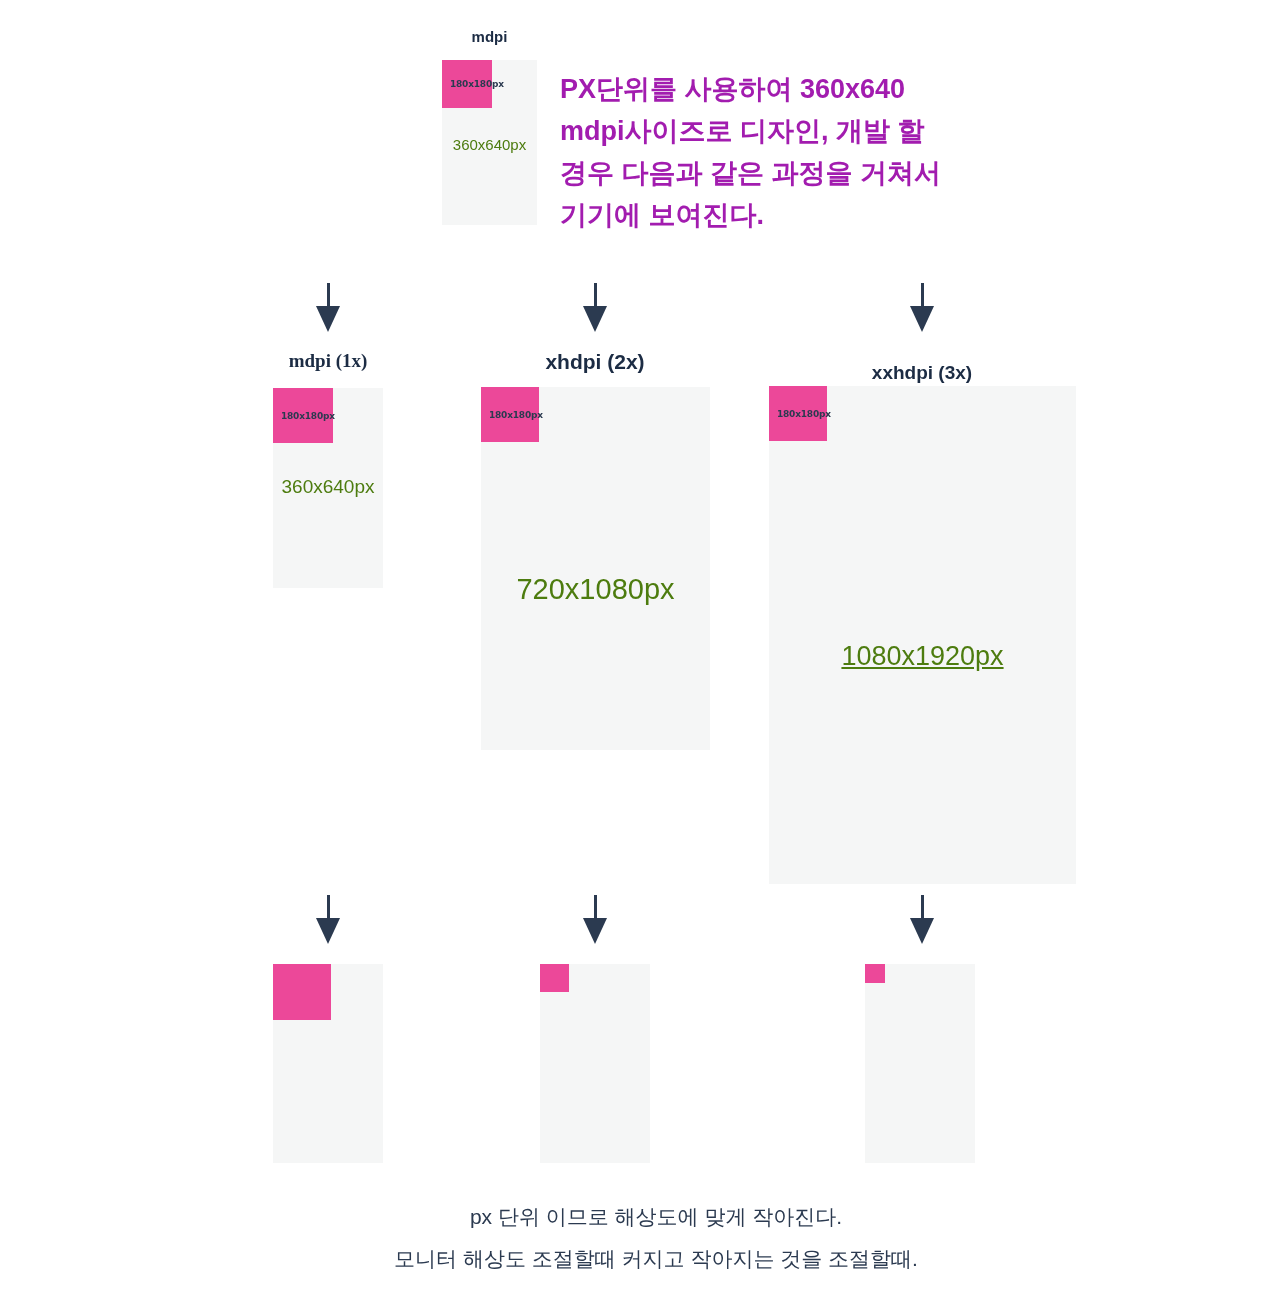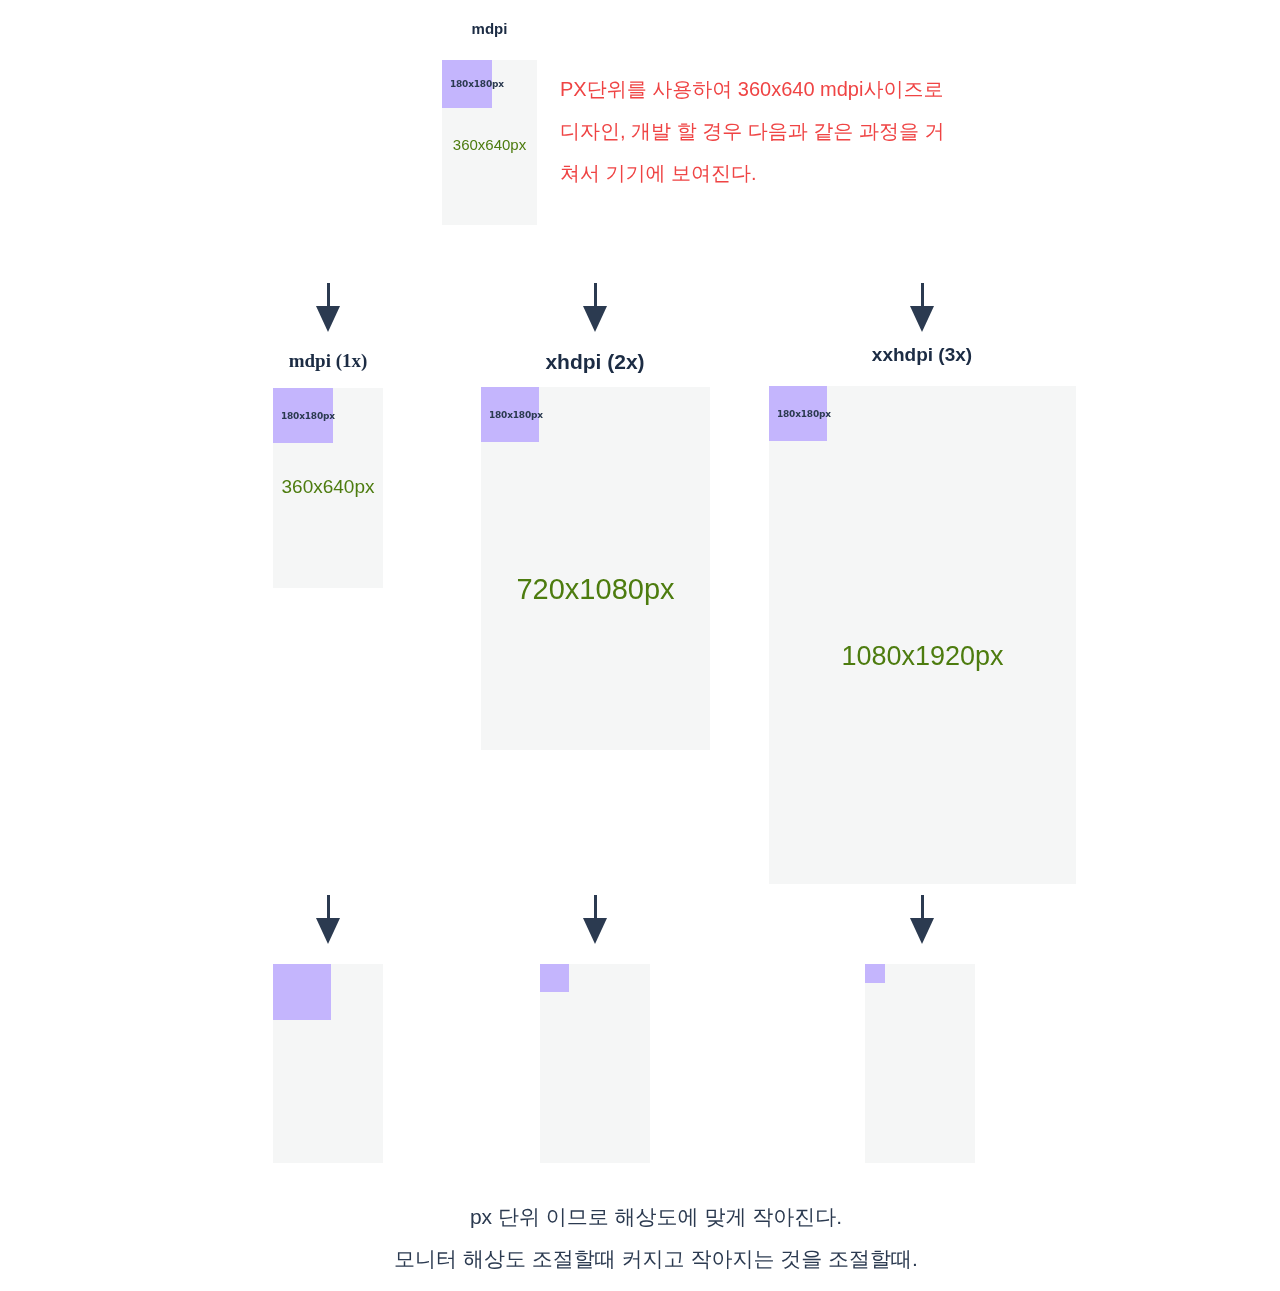--- a/index.html
+++ b/index.html
@@ -19,21 +19,21 @@
 
   
   .screen {
     position: absolute;
     background: #f5f6f6;
   }
   .screen .asset {
     position: absolute;
     left: 0;
     top: 0;
-    background: #c4b5fd;
+    background: #ec4899;
   }
   .asset-label {
     position: absolute;
     left: 8px;
     top: 50%;
     transform: translateY(-50%);
     font-family: "DejaVu Sans", sans-serif;
     font-weight: bold;
     font-size: 9px;
     letter-spacing: -0.2px;
@@ -78,43 +78,43 @@
     height: 0;
     border-left: 12px solid transparent;
     border-right: 12px solid transparent;
     border-top: 26px solid #2b3a50;
     margin-left: -12px;
   }
 
   
   .intro-paragraph {
     position: absolute;
-    color: #ef4444;
-    font-size: 20px;
+    color: #a21caf;
+    font-size: 27px;
     line-height: 42px;
     width: 390px;
-    font-weight: 400;
+    font-weight: 700;
   }
 
   
   .footer-note {
     position: absolute;
     width: 1280px;
     left: 16px;
     text-align: center;
     color: #2b3a50;
     font-size: 21px;
     line-height: 42px;
     font-weight: 400;
   }
 </style>
 </head>
 <body>
 
-<div class="col-title" style="left:442px; top:20px; width:95px; font-size:15px;">mdpi</div>
+<div class="col-title" style="left:442px; top:28px; width:95px; font-size:15px;">mdpi</div>
 
 <div class="screen" style="left:442px; top:60px; width:95px; height:165px;">
   <div class="asset" style="width:50px; height:48px;">
     <div class="asset-label">180x180px</div>
   </div>
   <div class="screen-size-label" style="top:76px; font-size:15px;">360x640px</div>
 </div>
 
 <div class="intro-paragraph" style="left:560px; top:68px;">PX단위를 사용하여 360x640 mdpi사이즈로 디자인, 개발 할 경우 다음과 같은 과정을 거쳐서 기기에 보여진다.</div>
 
@@ -126,41 +126,41 @@
   <div class="stem" style="height:26px;"></div>
   <div class="head"></div>
 </div>
 <div class="arrow" style="left:910px; top:283px; width:24px; height:49px;">
   <div class="stem" style="height:26px;"></div>
   <div class="head"></div>
 </div>
 
 <div class="col-title" style="left:228px; top:350px; width:200px; font-size:19px;font-family:Liberation Serif, serif;">mdpi (1x)</div>
 <div class="col-title" style="left:495px; top:350px; width:200px; font-size:21px;">xhdpi (2x)</div>
-<div class="col-title" style="left:822px; top:344px; width:200px; font-size:19px;">xxhdpi (3x)</div>
+<div class="col-title" style="left:822px; top:362px; width:200px; font-size:19px;">xxhdpi (3x)</div>
 
 <div class="screen" style="left:273px; top:388px; width:110px; height:200px;">
   <div class="asset" style="width:60px; height:55px;">
     <div class="asset-label">180x180px</div>
   </div>
   <div class="screen-size-label" style="top:88px; font-size:19px;">360x640px</div>
 </div>
 
 <div class="screen" style="left:481px; top:387px; width:229px; height:363px;">
   <div class="asset" style="width:58px; height:55px;">
     <div class="asset-label">180x180px</div>
   </div>
   <div class="screen-size-label" style="top:186px; font-size:29px;">720x1080px</div>
 </div>
 
 <div class="screen" style="left:769px; top:386px; width:307px; height:498px;">
   <div class="asset" style="width:58px; height:55px;">
     <div class="asset-label">180x180px</div>
   </div>
-  <div class="screen-size-label" style="top:255px; font-size:27px;">1080x1920px</div>
+  <div class="screen-size-label" style="top:255px; font-size:27px;text-decoration:underline;">1080x1920px</div>
 </div>
 
 <div class="arrow" style="left:316px; top:895px; width:24px; height:49px;">
   <div class="stem" style="height:26px;"></div>
   <div class="head"></div>
 </div>
 <div class="arrow" style="left:583px; top:895px; width:24px; height:49px;">
   <div class="stem" style="height:26px;"></div>
   <div class="head"></div>
 </div>

